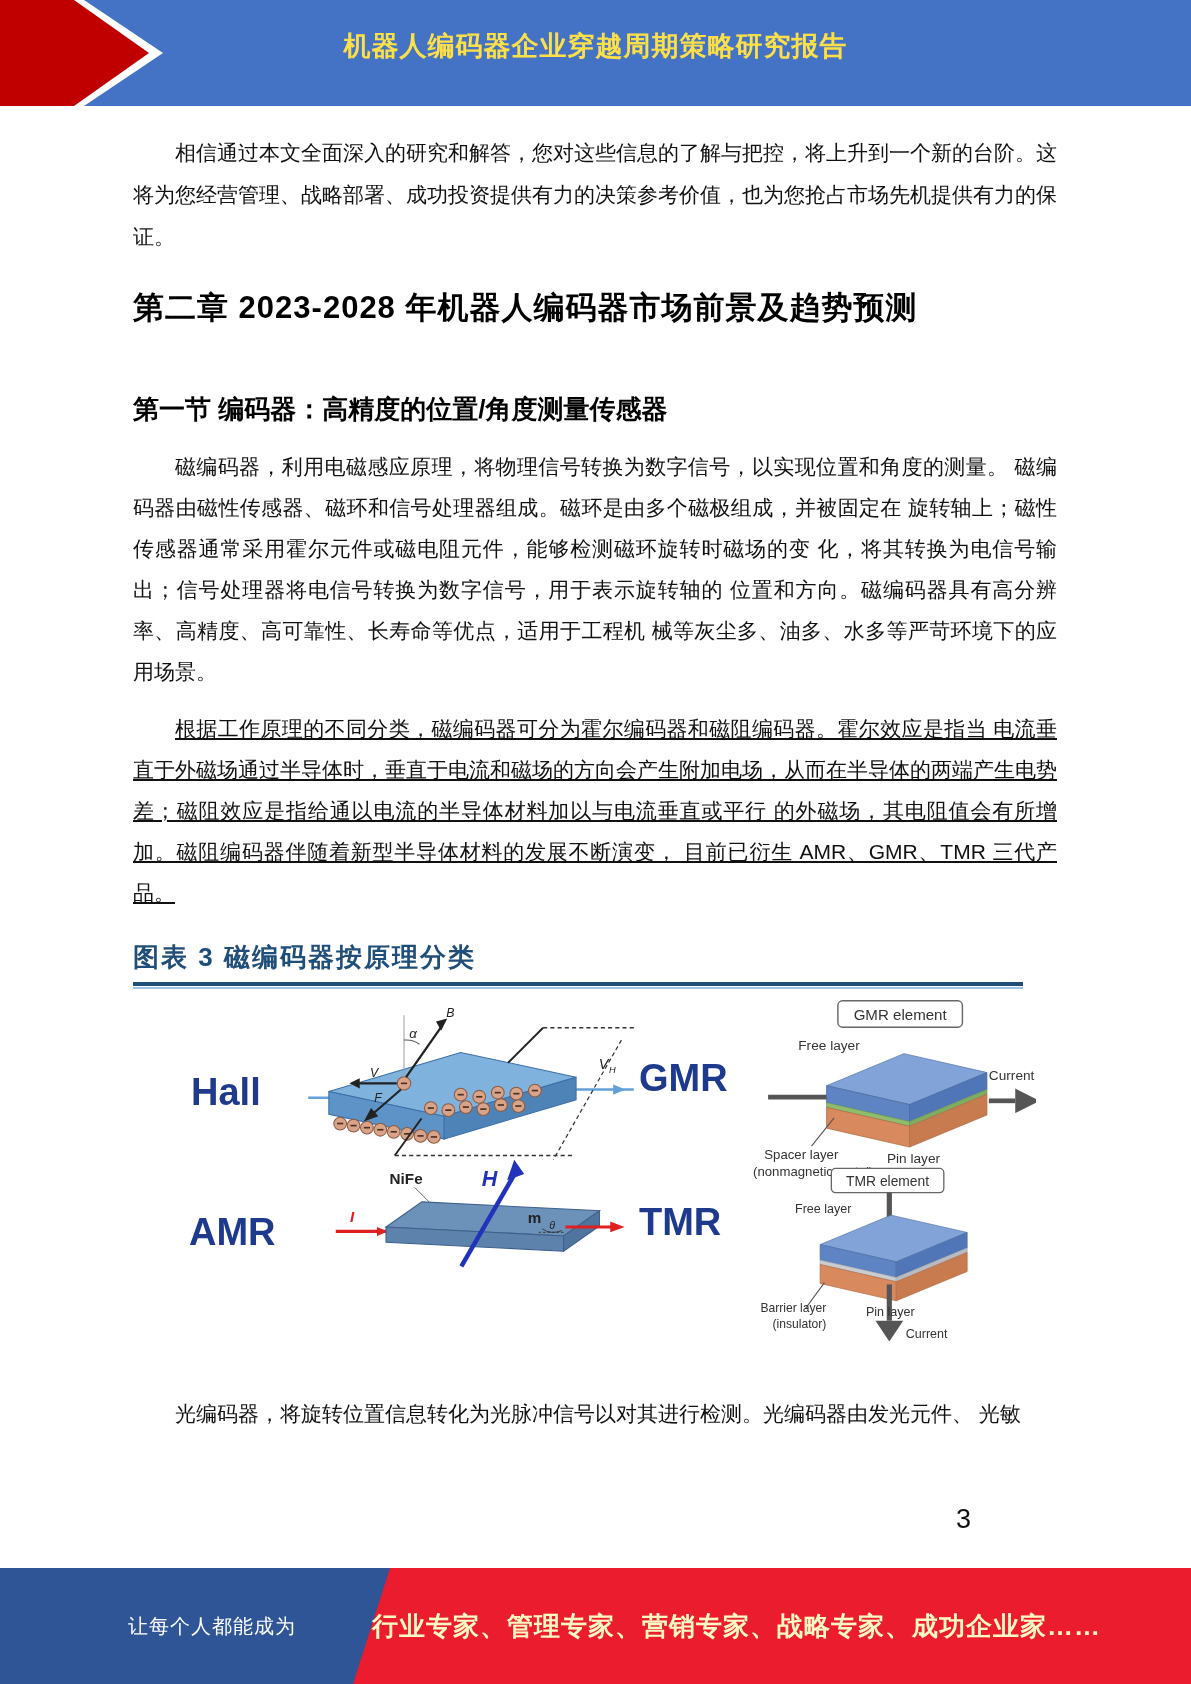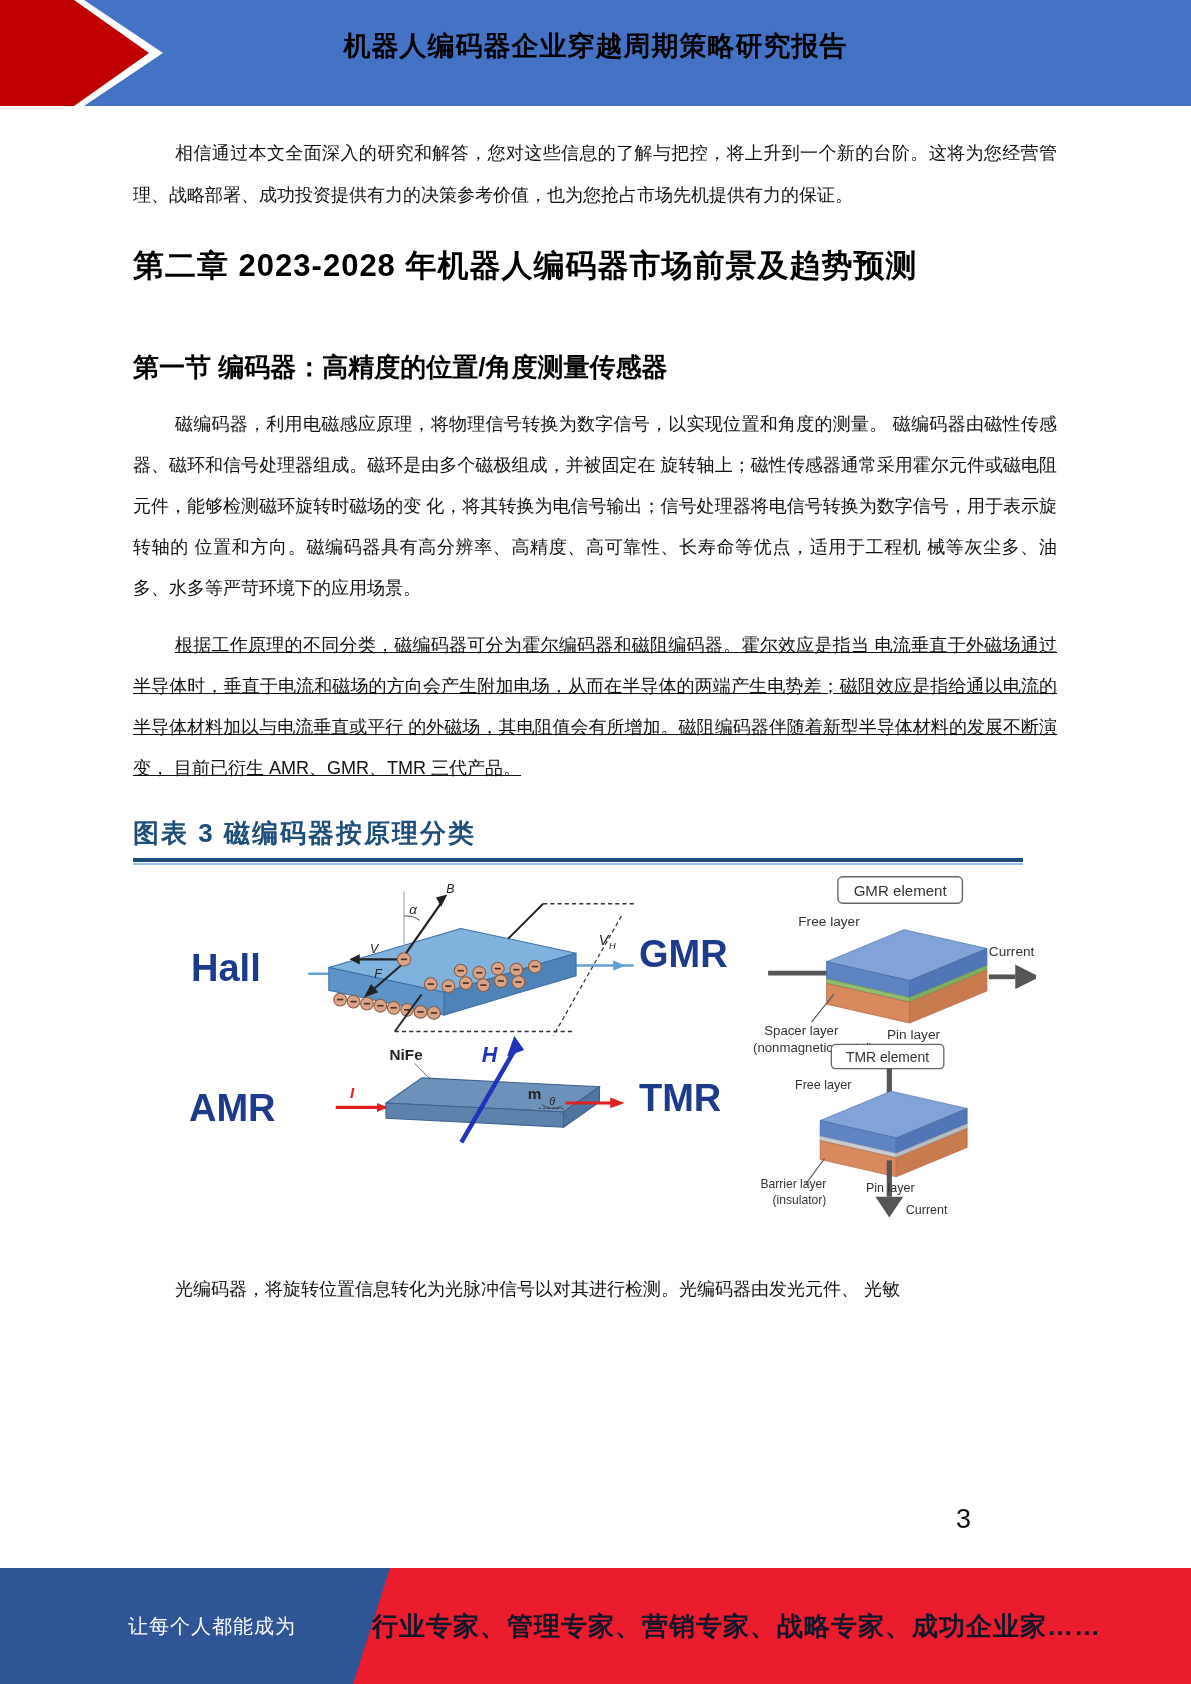--- a/index.html
+++ b/index.html
@@ -13,26 +13,26 @@
   
   .header {
     position:absolute; top:0; left:0; width:1191px; height:106px;
     background:#4472C4;
   }
   .chevron { position:absolute; top:0; left:0; }
   .header-title {
     position:absolute; top:0; left:0; width:100%; height:106px;
     display:flex; align-items:center; justify-content:center;
     padding-bottom:14px;
-    color:#000000; font-size:27px; font-weight:bold; letter-spacing:1px;
+    color:#fde047; font-size:27px; font-weight:bold; letter-spacing:1px;
   }
   
   .content { position:absolute; top:106px; left:133px; width:924px; }
   p.body {
-    font-size:18px; line-height:41px; text-align:justify;
+    font-size:21px; line-height:41px; text-align:justify;
     text-indent:42px; color:#111;
   }
   p.body.first { margin-top:26px; line-height:42px; }
   h1.chapter {
     margin-top:30px; font-size:31px; line-height:40px; font-weight:bold;
     color:#000; letter-spacing:1px; white-space:nowrap;
   }
   h2.section {
     margin-top:65px; font-size:26px; line-height:33px; font-weight:bold; color:#000;
     white-space:nowrap;
@@ -79,21 +79,21 @@
     clip-path:polygon(0 0, 390px 0, 353px 116px, 0 116px);
   }
   .footer-left-text {
     position:absolute; left:128px; top:0; height:116px;
     display:flex; align-items:center;
     color:#fff; font-size:20px; letter-spacing:1px;
   }
   .footer-right-text {
     position:absolute; left:372px; top:0; height:116px;
     display:flex; align-items:center;
-    color:#0f172a; font-size:26px; font-weight:bold; letter-spacing:1px;
+    color:#fef9c3; font-size:26px; font-weight:bold; letter-spacing:1px;
   }
   .svg-text { font-family:"Liberation Sans","DejaVu Sans",sans-serif; }
 </style>
 </head>
 <body>
 
 <div class="page">
 
   <div class="header">
     <svg class="chevron" width="170" height="106" viewBox="0 0 170 106">

